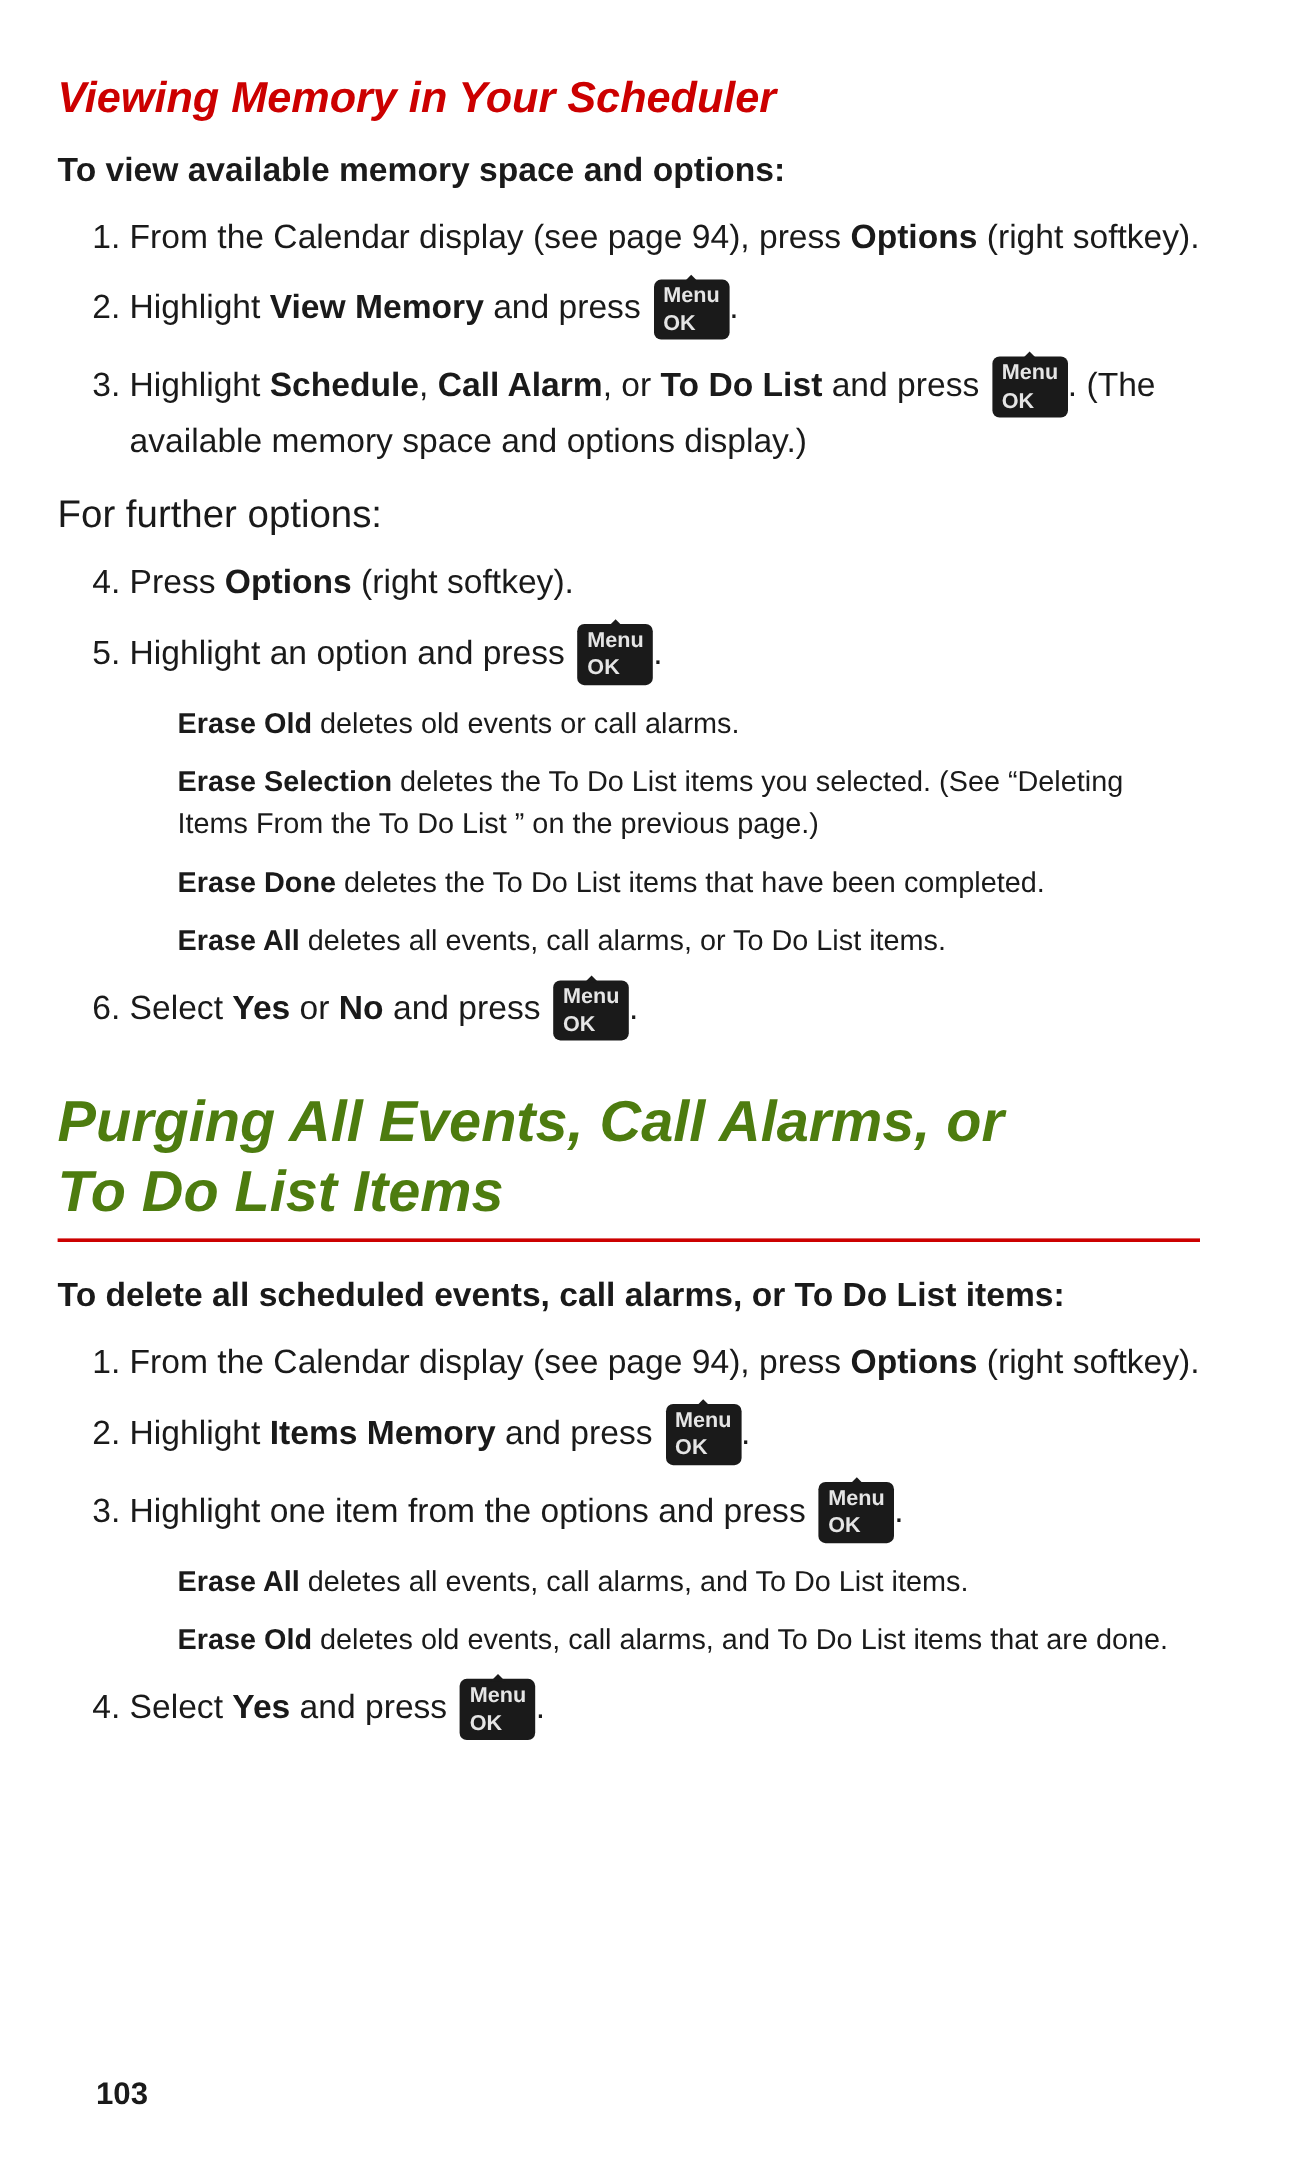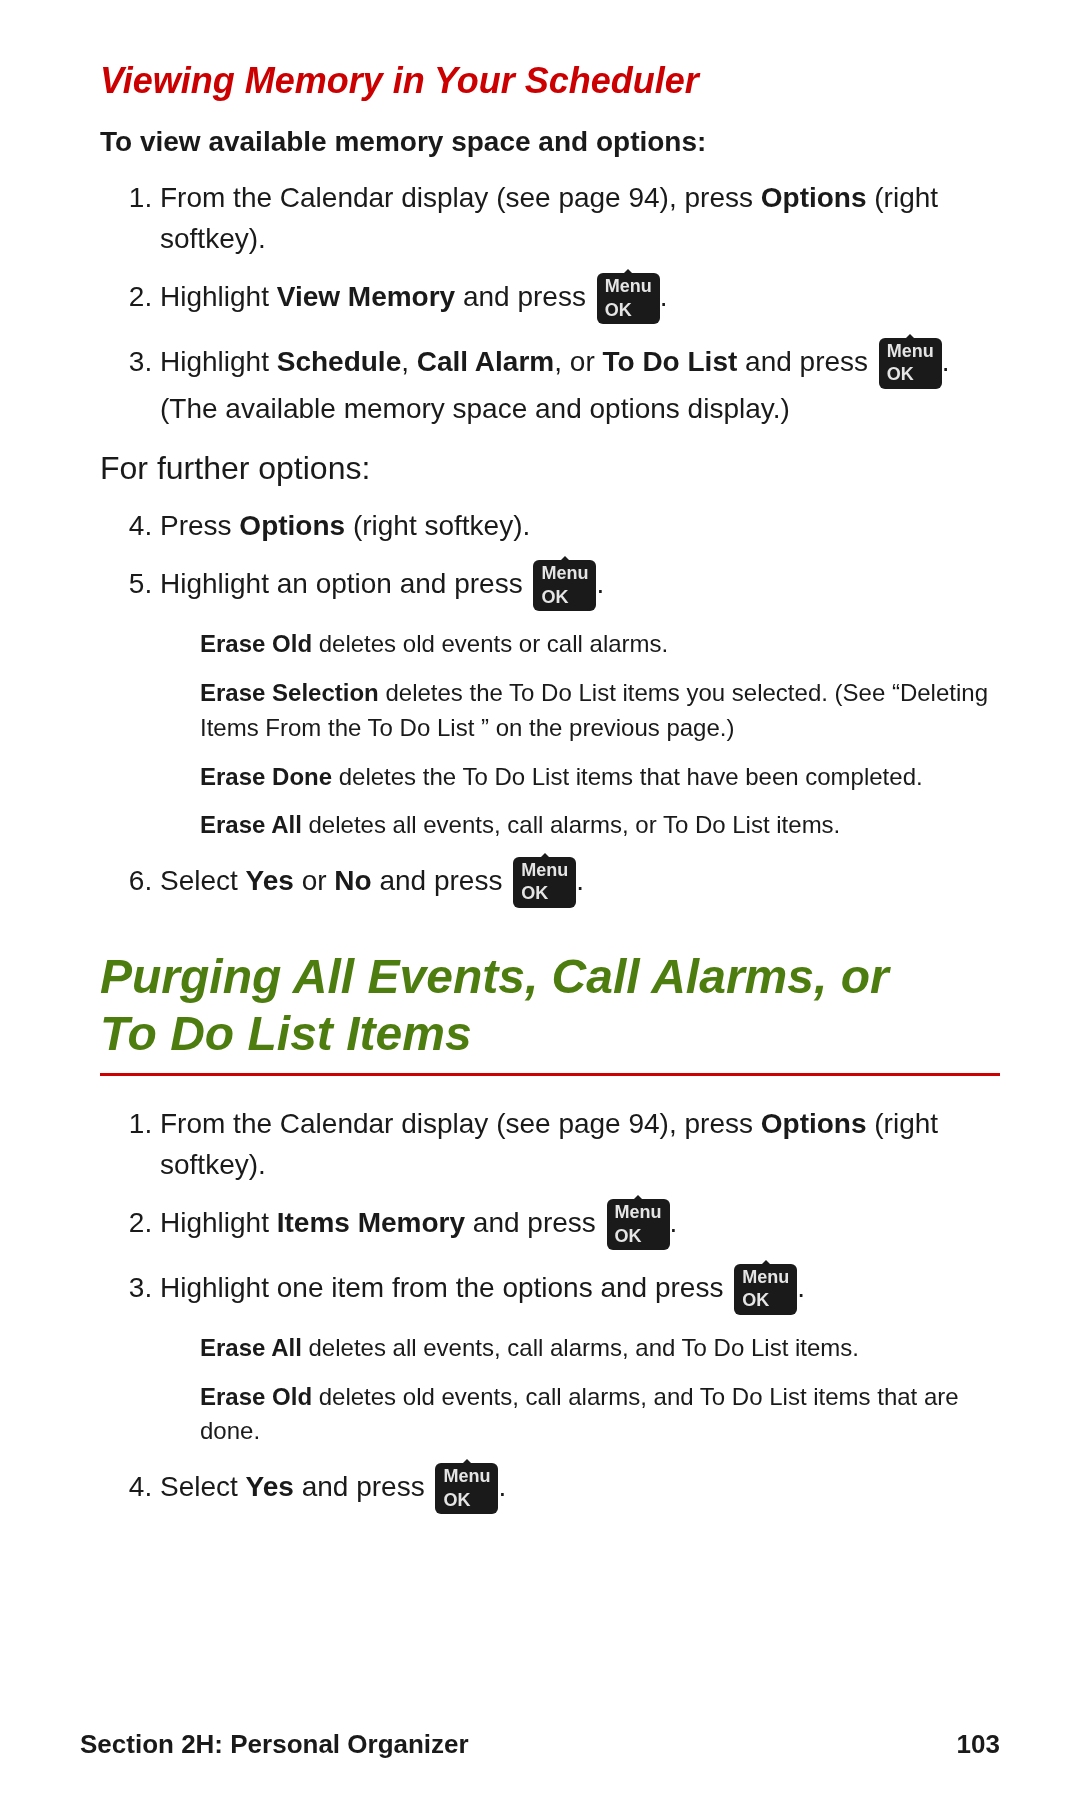--- a/index.html
+++ b/index.html
@@ -8,21 +8,21 @@
       width: 1080px;
       min-height: 1800px;
       background: #ffffff;
       font-family: Arial, Helvetica, sans-serif;
       font-size: 28px;
       color: #1a1a1a;
       position: relative;
     }
 
     .page-content {
-      padding: 60px 80px 100px 100px;
+      padding: 60px 80px 100px 48px;
     }
 
     
     .section-title {
       font-size: 36px;
       font-weight: bold;
       color: #cc0000;
       margin-bottom: 24px;
       font-style: italic;
     }
@@ -185,20 +185,21 @@
     </ol>
   </div>
 
   <div class="section2">
     <div class="section-title-large">
       <span>Purging All Events, Call Alarms, or</span><br>
       <span>To Do List Items</span>
     </div>
     <hr class="red-divider">
 
+    <div class="sub-heading">To delete all scheduled events, call alarms, or To Do List items:</div>
 
     <ol class="steps">
       <li>
         <span>From the Calendar display (see page 94), press <span class="bold">Options</span> (right softkey).</span>
       </li>
       <li>
         <span>Highlight <span class="bold">Items Memory</span> and press <span class="menu-btn">Menu<br>OK</span>.</span>
       </li>
       <li>
         <span>Highlight one item from the options and press <span class="menu-btn">Menu<br>OK</span>.</span>
@@ -217,15 +218,14 @@
     <ol class="steps" start="4">
       <li>
         <span>Select <span class="bold">Yes</span> and press <span class="menu-btn">Menu<br>OK</span>.</span>
       </li>
     </ol>
   </div>
 
 </div>
 
 <div class="page-footer">
-  <span class="section-label">Section 2H: Personal Organizer</span>
   <span class="page-number">103</span>
 </div>
 
 </body></html>

